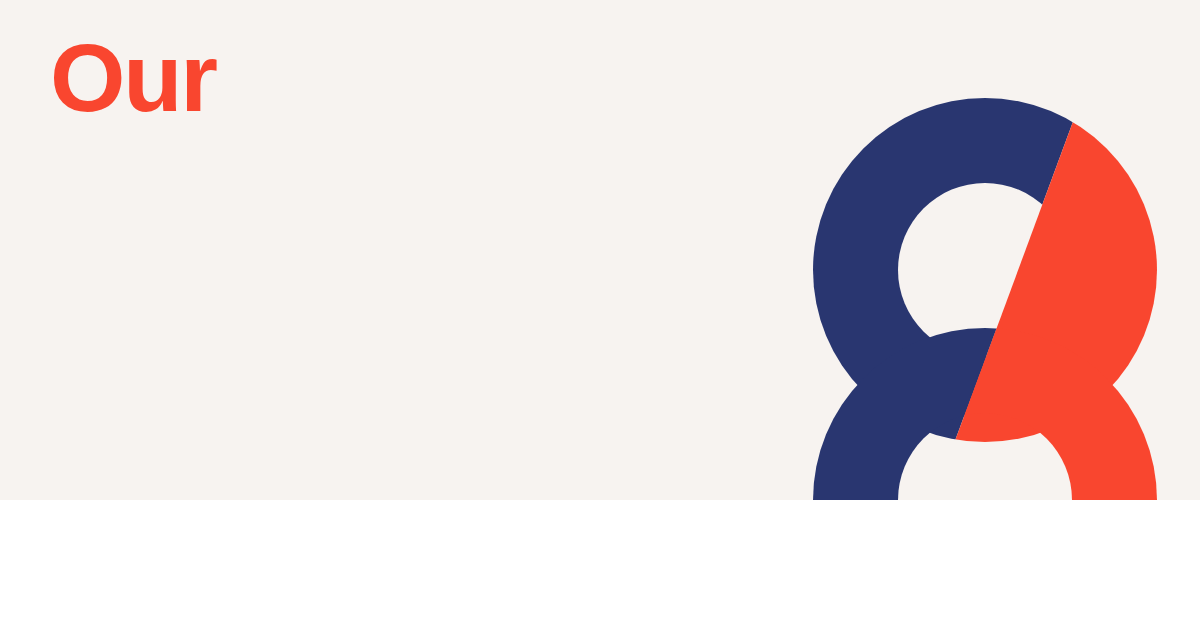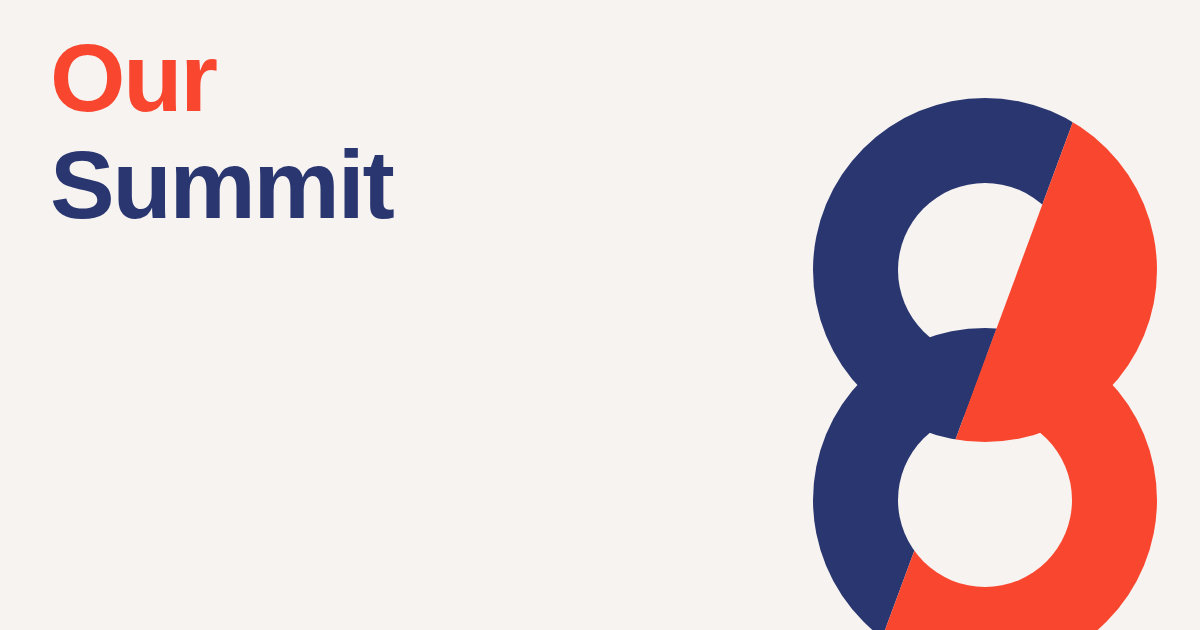--- a/index.html
+++ b/index.html
@@ -9,21 +9,21 @@
   }
   body {
     width: 1200px;
     height: 630px;
     overflow: hidden;
     font-family: "Liberation Sans", sans-serif;
   }
   #card {
     position: relative;
     width: 1200px;
-    height: 630px;
+    height: 500px;
     background: #f7f3f0;
     overflow: hidden;
     text-decoration: underline;
   }
 
   
   #headline {
     position: absolute;
     left: 50px;
     top: 24px;
@@ -59,21 +59,20 @@
     height: 630px;
   }
 </style>
 </head>
 <body>
 
 <div id="card">
 
   <div id="headline">
     <span class="hl-line hl-accent">Our</span>
-    <span class="hl-line hl-primary">Summit</span>
   </div>
 
   <div id="monogram">
     <svg viewBox="0 0 420 630" xmlns="http://www.w3.org/2000/svg">
       <defs>
 
         <mask id="ringTopMask">
           <rect x="0" y="0" width="420" height="630" fill="#000"></rect>
           <circle cx="205" cy="270" r="172" fill="#fff"></circle>
           <circle cx="205" cy="270" r="87" fill="#000"></circle>

